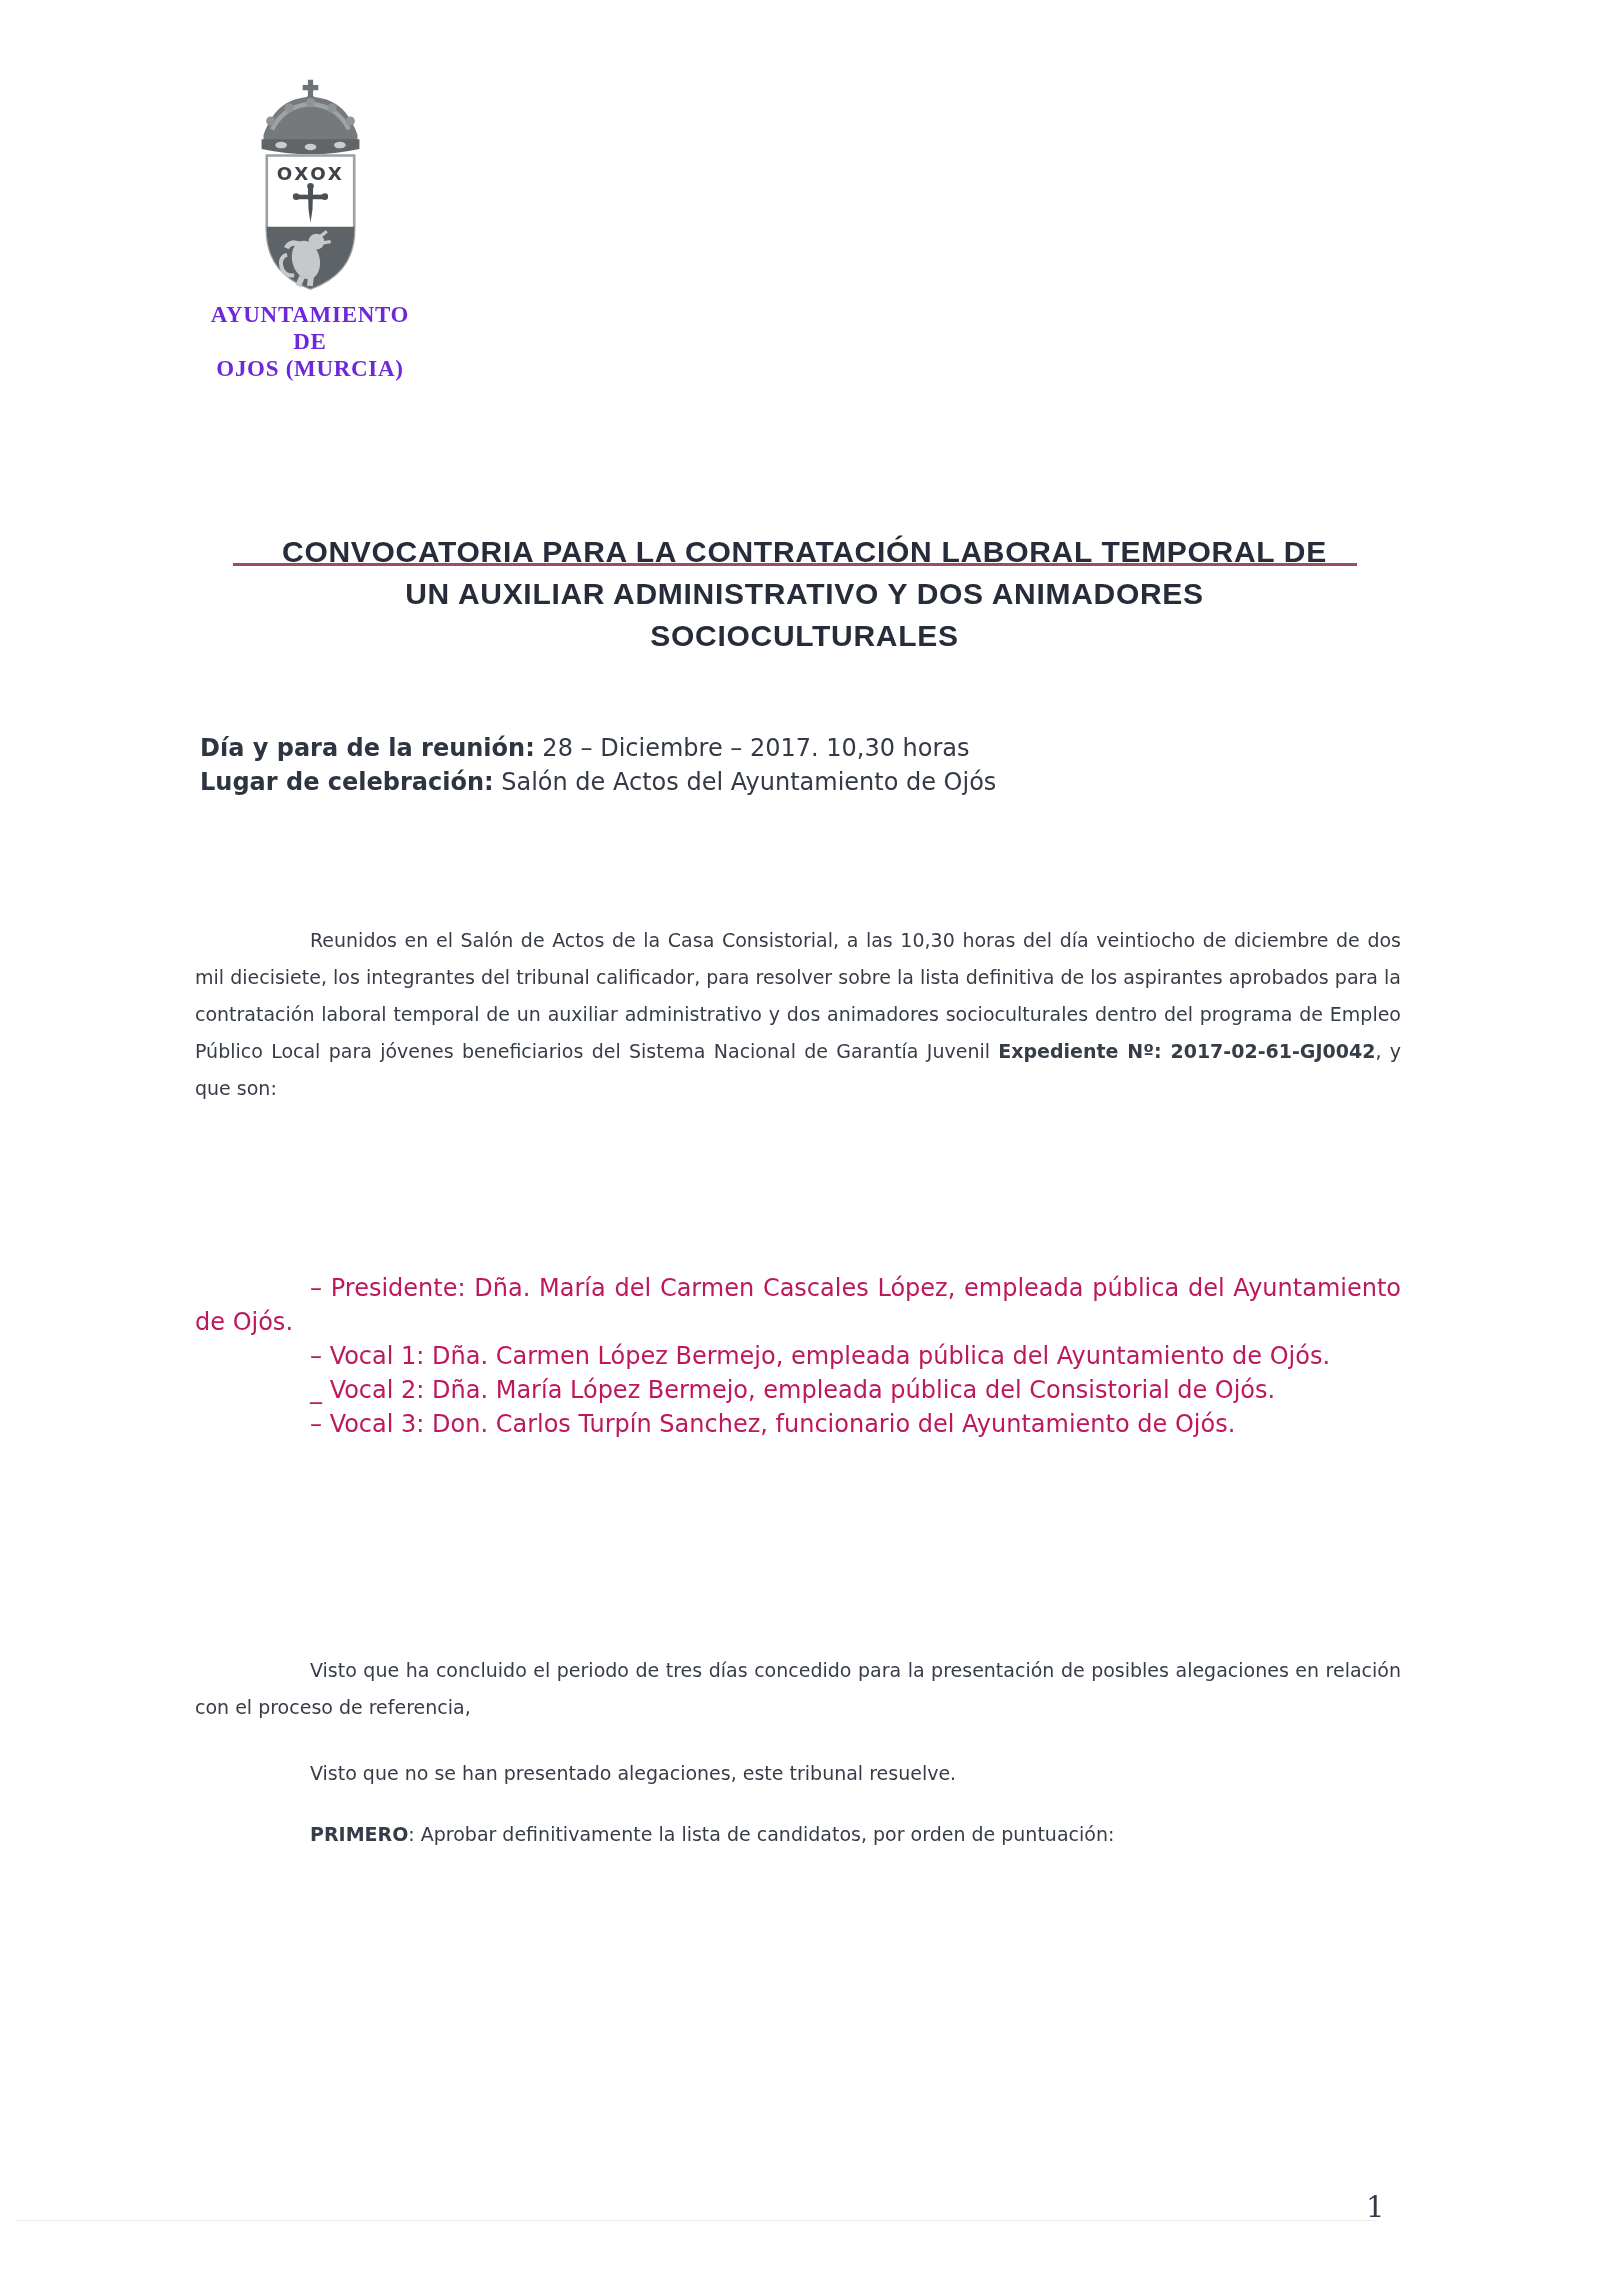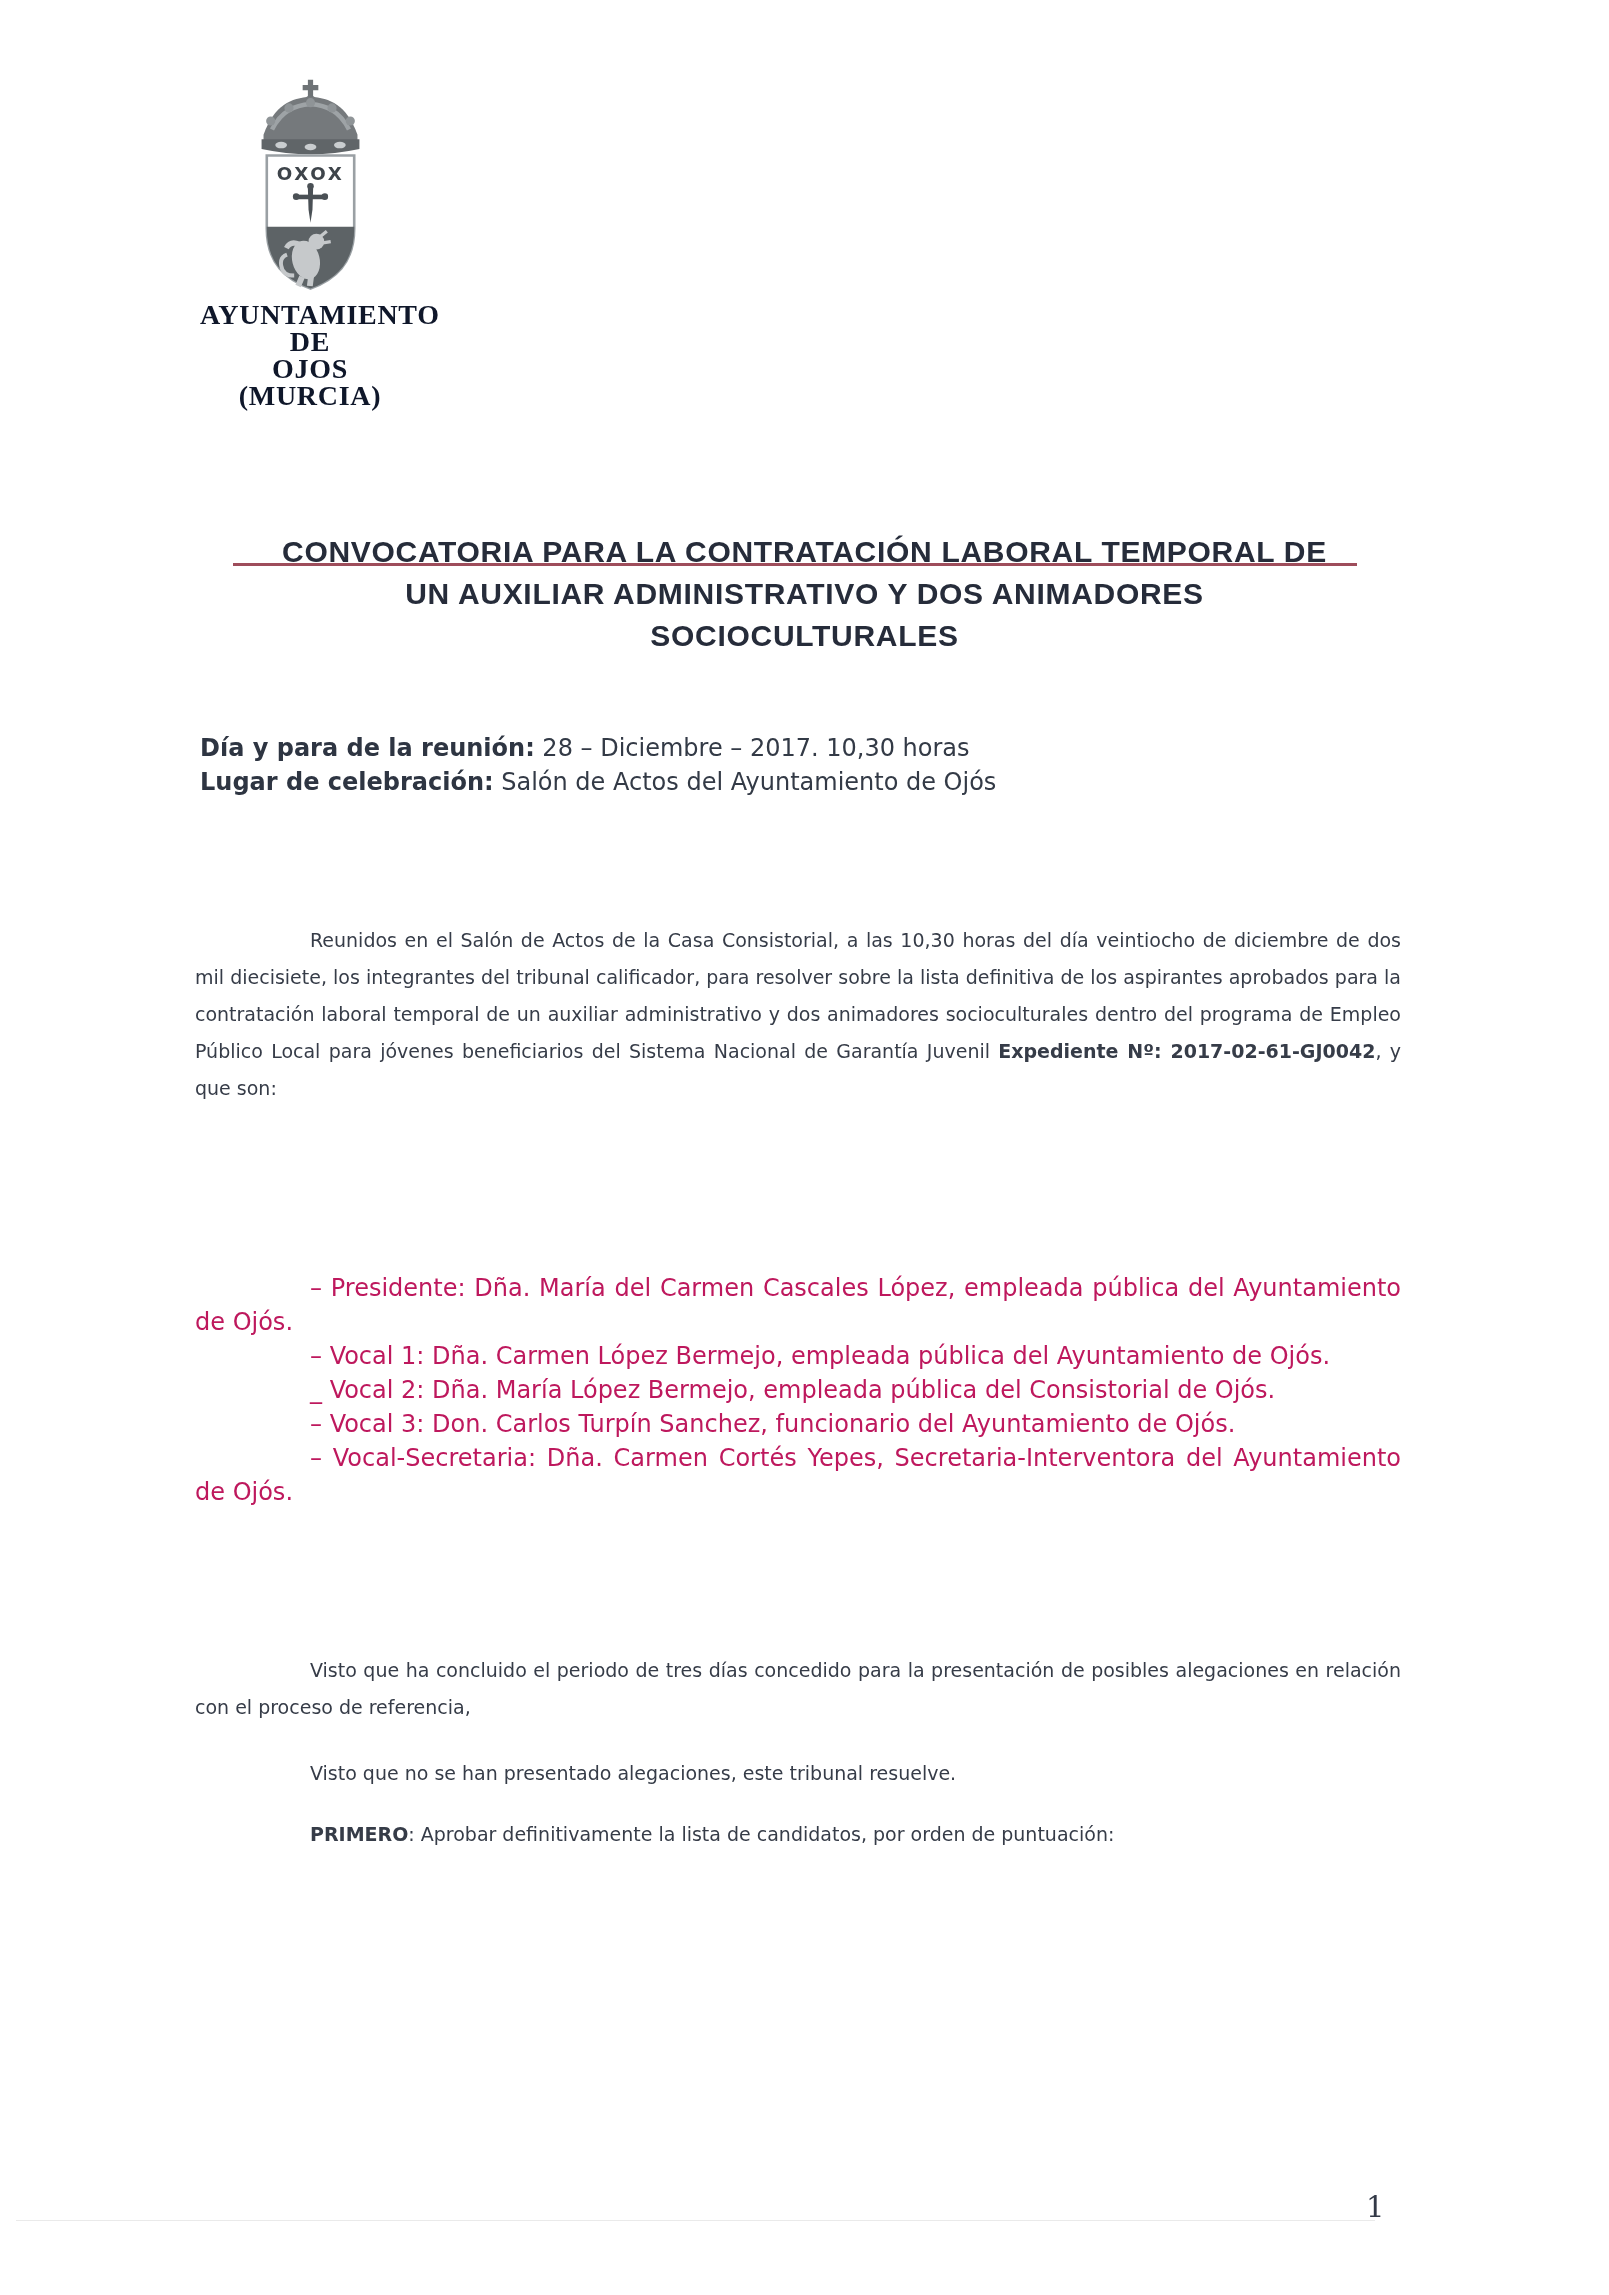--- a/index.html
+++ b/index.html
@@ -8,21 +8,21 @@
     position:relative; width:1609px; height:2295px;
     background:#ffffff; overflow:hidden;
     font-family:"DejaVu Sans", sans-serif; color:#363c48;
   }
 
   
   .logo { position:absolute; left:200px; top:79px; width:220px; text-align:center; }
   .logo svg { display:block; margin:0 auto; }
   .logo-text {
     margin-top:5.3px; font-family:"Liberation Serif", serif; font-weight:bold;
-    color:#0f172a; font-size:28px; line-height:27px; letter-spacing:0.7px;
+    color:#6d28d9; font-size:23px; line-height:27px; letter-spacing:0.7px;
   }
 
   
   .red-line {
     position:absolute; top:563px; left:233px; width:1124px; height:2.7px;
     background:#8d2e3e; opacity:.85;
   }
   .title {
     position:absolute; left:0; right:0; top:531px; text-align:center;
     font-family:"Liberation Sans", sans-serif; font-weight:bold;
@@ -121,21 +121,20 @@
     <p><b>Lugar de celebración:</b><span> Salón de Actos del Ayuntamiento de Ojós</span></p>
   </div>
 
   <p class="body-par" style="top:922px;"><span>Reunidos en el Salón de Actos de la Casa Consistorial, a las 10,30 horas del día veintiocho de diciembre de dos mil diecisiete, los integrantes del tribunal calificador, para resolver sobre la lista definitiva de los aspirantes aprobados para la contratación laboral temporal de un auxiliar administrativo y dos animadores socioculturales dentro del programa de Empleo Público Local para jóvenes beneficiarios del Sistema Nacional de Garantía Juvenil </span><b>Expediente Nº: 2017-02-61-GJ0042</b><span>, y que son:</span></p>
 
   <div class="members">
       <p>– Presidente: Dña. María del Carmen Cascales López, empleada pública del Ayuntamiento de Ojós.</p>
       <p>– Vocal 1: Dña. Carmen López Bermejo, empleada pública del Ayuntamiento de Ojós.</p>
       <p>_ Vocal 2: Dña. María López Bermejo, empleada pública del Consistorial de Ojós.</p>
       <p>– Vocal 3: Don. Carlos Turpín Sanchez, funcionario del Ayuntamiento de Ojós.</p>
-      <p>– Vocal-Secretaria: Dña. Carmen Cortés Yepes, Secretaria-Interventora del Ayuntamiento de Ojós.</p>
     </div>
 
   <p class="body-par" style="top:1652px;">Visto que ha concluido el periodo de tres días concedido para la presentación de posibles alegaciones en relación con el proceso de referencia,</p>
 
   <p class="body-par" style="top:1755px;">Visto que no se han presentado alegaciones, este tribunal resuelve.</p>
 
   <p class="body-par" style="top:1816px;"><b>PRIMERO</b><span>: Aprobar definitivamente la lista de candidatos, por orden de puntuación:</span></p>
 
   <div class="faint-line"></div>
   <div class="page-number">1</div>

